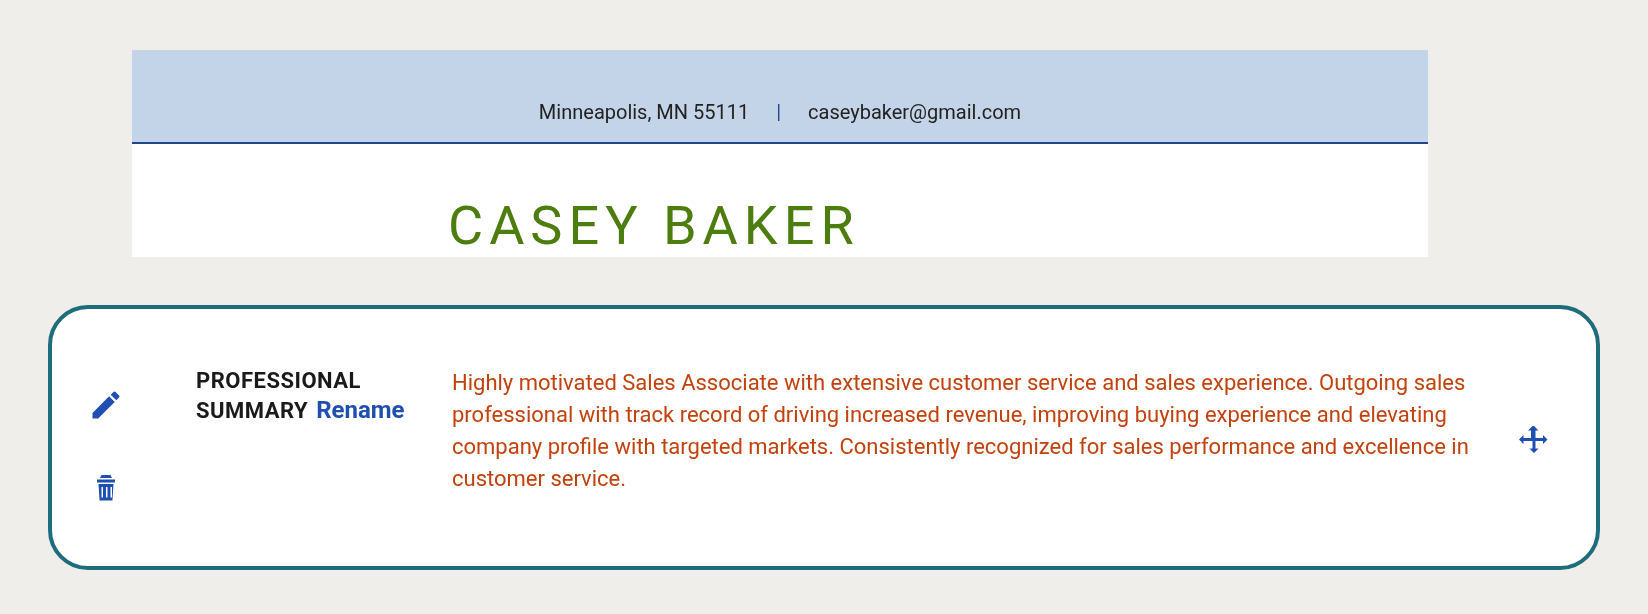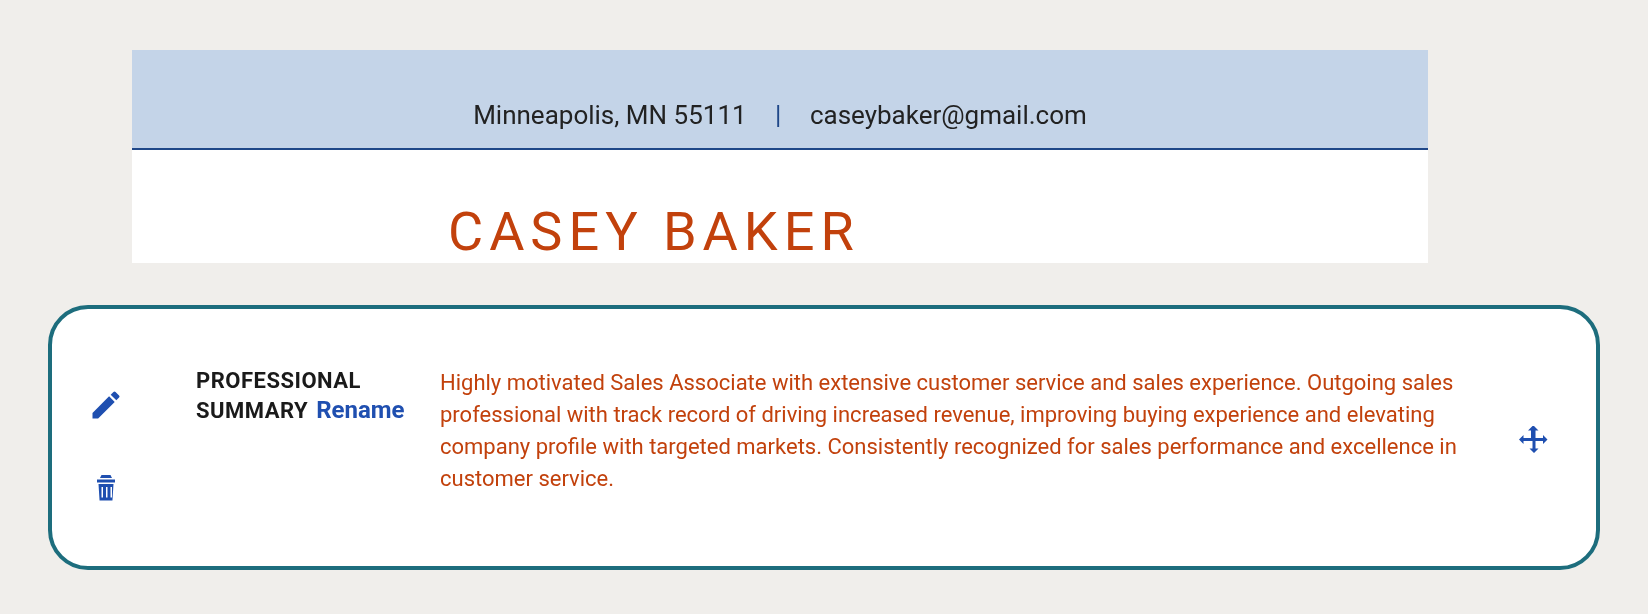--- a/index.html
+++ b/index.html
@@ -20,51 +20,51 @@
       left: 132px;
       top: 50px;
       width: 1296px;
       background: #fff;
     }
     .header-band {
       background: #c4d4e8;
       border-bottom: 2px solid #1f4788;
       padding: 50px 0 18px 0;
       text-align: center;
-      font-size: 26px;
+      font-size: 20px;
       color: #222;
     }
     .header-band .sep {
       color: #1f4788;
       margin: 0 22px;
     }
     .name-title {
       padding: 50px 0 0 316px;
       font-size: 54px;
       letter-spacing: 6px;
-      color: #c2410c;
+      color: #4d7c0f;
       font-weight: 400;
     }
     .editable-section {
       position: absolute;
       left: 48px;
       top: 305px;
       width: 1552px;
       height: 265px;
       border: 4px solid #1d6d7d;
       border-radius: 40px;
       background: #fff;
     }
     .section-inner {
       position: absolute;
       left: 144px;
       top: 58px;
       right: 120px;
       display: flex;
-      gap: 0;
+      gap: 12px;
     }
     .section-label-col {
       width: 244px;
       flex-shrink: 0;
     }
     .section-label {
       font-size: 22px;
       font-weight: 700;
       color: #1a1a1a;
       letter-spacing: 0.5px;

